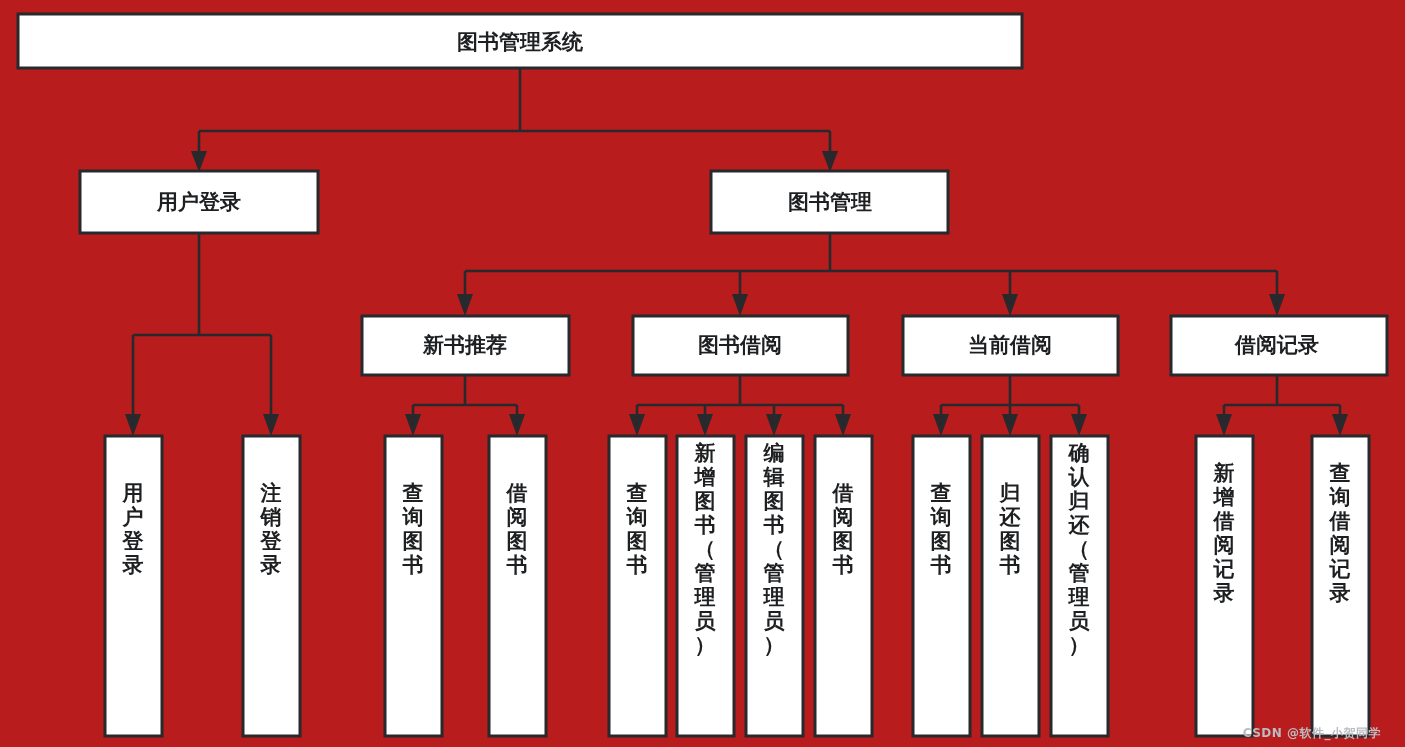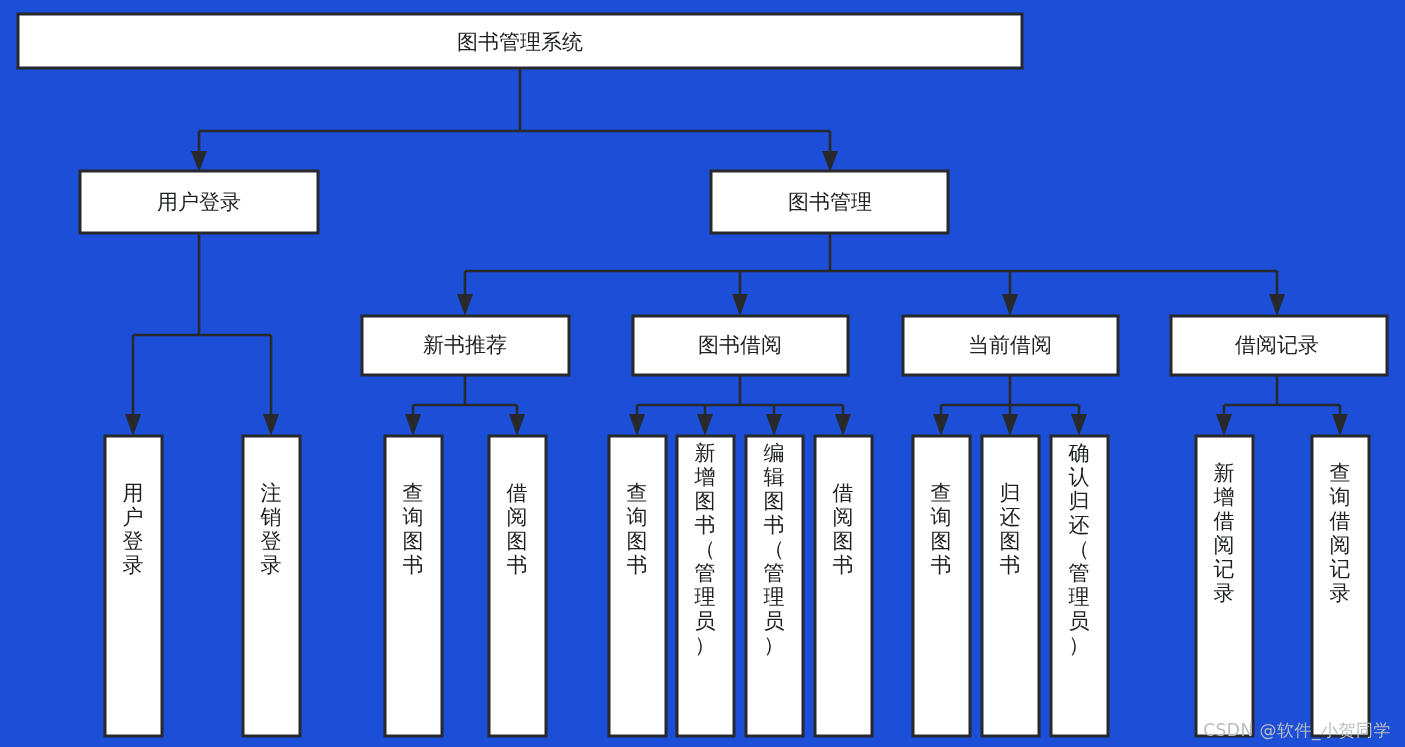--- a/index.html
+++ b/index.html
@@ -11,21 +11,22 @@
   body {
     width: 1405px;
     height: 747px;
     overflow: hidden;
     font-family: "DejaVu Sans", "Liberation Sans", sans-serif;
   }
   #diagram-root {
     position: relative;
     width: 1405px;
     height: 747px;
-    background: #1d4ed8;
+    background: #b91c1c;
+    font-weight: bold;
   }
   svg#flow-svg {
     position: absolute;
     left: 0;
     top: 0;
     width: 1405px;
     height: 747px;
   }
   .node-rect {
     fill: #ffffff;
@@ -50,24 +51,24 @@
     text-anchor: middle;
     dominant-baseline: middle;
   }
   .node-label-v {
     fill: #1d1f21;
     font-family: "DejaVu Sans", "Liberation Sans", sans-serif;
     font-size: 21px;
   }
   .watermark-text {
     position: absolute;
-    right: 14px;
+    right: 24px;
     bottom: 5px;
     color: #b9bcc0;
-    font-size: 17px;
+    font-size: 12px;
     font-family: "DejaVu Sans", "Liberation Sans", sans-serif;
     white-space: nowrap;
     letter-spacing: 0.5px;
   }
 </style>
 </head>
 <body>
 
 <div id="diagram-root">
 

